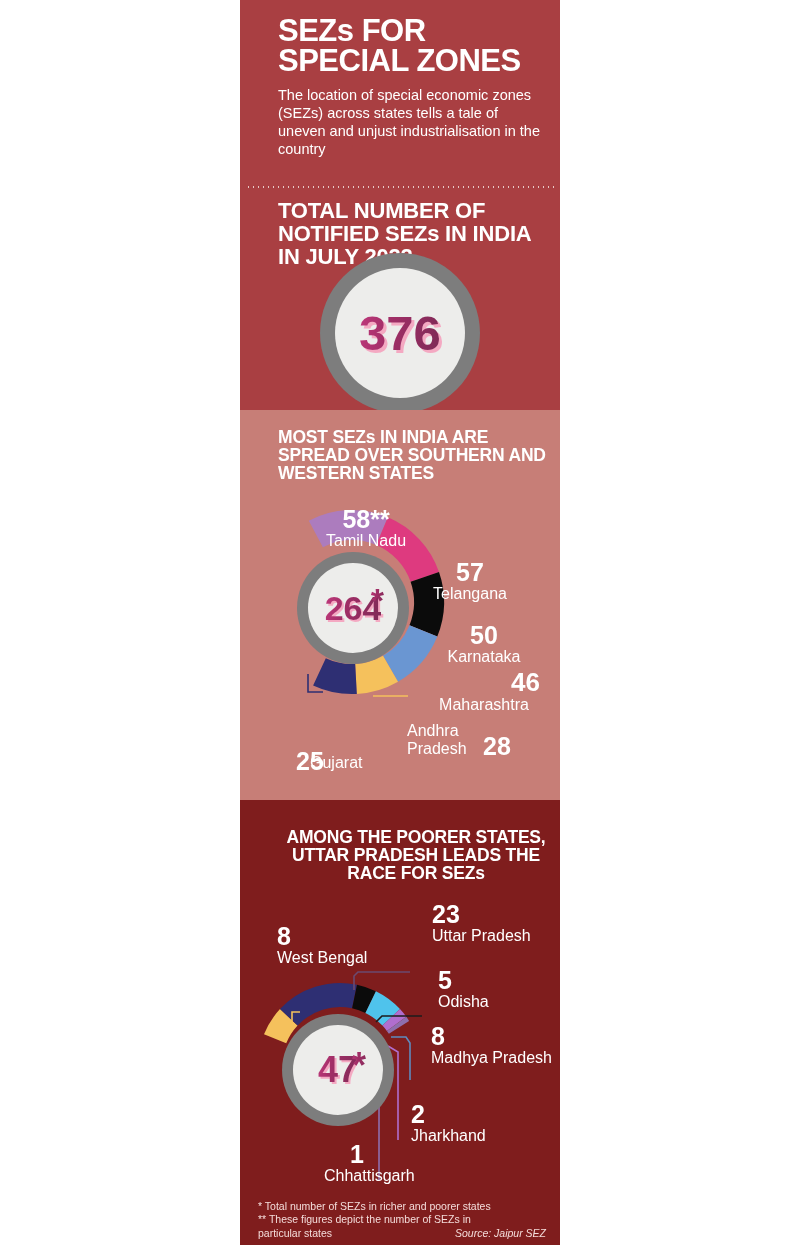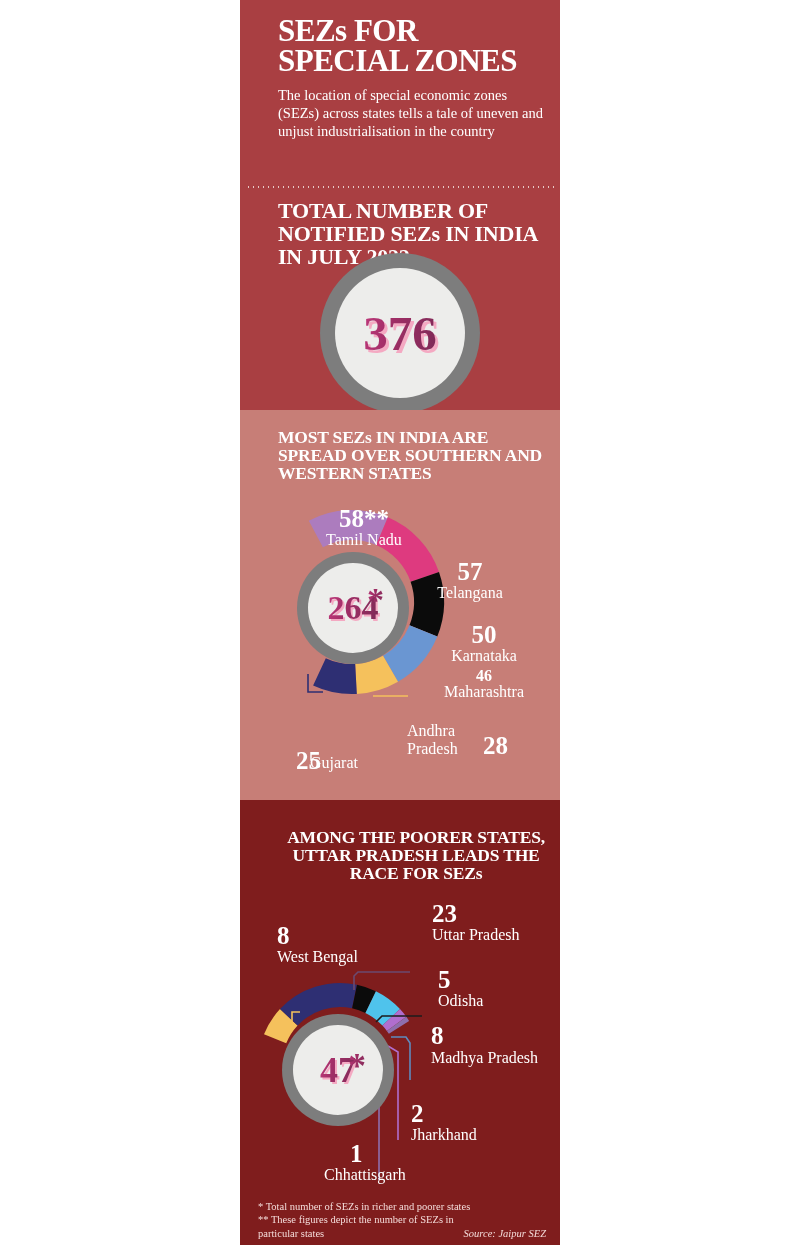--- a/index.html
+++ b/index.html
@@ -4,21 +4,21 @@
 <style>
   html,body{margin:0;padding:0;}
   body{
     width:801px;height:1245px;background:#ffffff;
     font-family:"Liberation Sans","DejaVu Sans",sans-serif;
     overflow:hidden;
   }
   .page{position:relative;width:801px;height:1245px;}
   .panel{
     position:absolute;left:240px;top:0;width:320px;height:1245px;
-    background:#A93F42;overflow:hidden;font-family:Liberation Serif, serif;
+    background:#A93F42;overflow:hidden;
   }
 
   
   .hdr{
     color:#ffffff;font-weight:bold;letter-spacing:-0.2px;line-height:1.04;
   }
   .sub{color:#ffffff;line-height:1.25;}
 
   
   #sec-title{position:absolute;left:0;top:0;width:320px;height:190px;}
@@ -155,21 +155,21 @@
         <span class="v" style="font-size:25px;text-align:center;width:108px;">57</span>
         <span class="n" style="font-size:16px;margin-top:-2px;width:108px;text-align:center;">Telangana</span>
       </div>
 
       <div class="vlabel" style="left:192px;top:211px;text-align:left;">
         <span class="v" style="font-size:25px;text-align:center;width:104px;">50</span>
         <span class="n" style="font-size:16px;margin-top:-2px;width:104px;text-align:center;">Karnataka</span>
       </div>
 
       <div class="vlabel" style="left:188px;top:257px;text-align:left;">
-        <span class="v" style="font-size:16px;text-align:center;width:112px;">46</span>
+        <span class="v" style="font-size:26px;text-align:right;width:112px;">46</span>
         <span class="n" style="font-size:16px;margin-top:-2px;width:112px;text-align:center;">Maharashtra</span>
       </div>
 
       <div class="vlabel" style="left:167px;top:312px;width:72px;text-align:left;line-height:1.12;">
         <span class="n" style="font-size:16px;">Andhra Pradesh</span>
       </div>
       <div class="vlabel" style="left:243px;top:322px;">
         <span class="v" style="font-size:25px;">28</span>
       </div>
 

